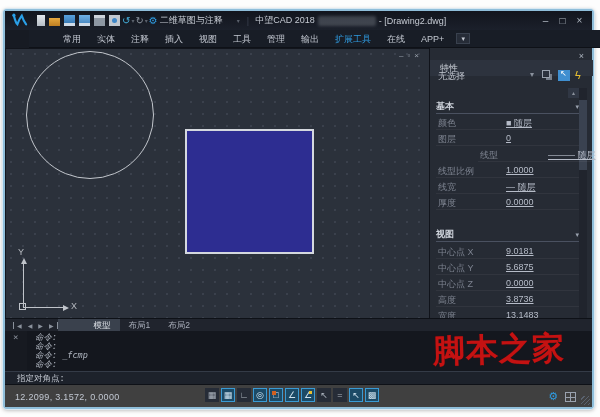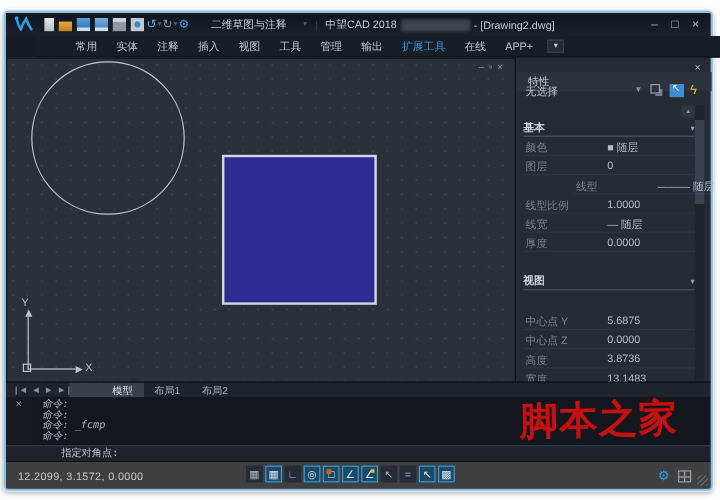--- a/index.html
+++ b/index.html
@@ -17,21 +17,21 @@
   .qa-ico { width:11px; height:11px; margin:0 2px; display:inline-block; position:relative; }
   .ic-new { background:linear-gradient(#e4e8ed,#b6bdc6); width:8px; }
   .ic-open{ background:linear-gradient(#e8a93e,#c07f22); height:8px; margin-top:3px; }
   .ic-save{ background:linear-gradient(#58a0dc,#2f6ea8); box-shadow:inset 0 -3px 0 #cfdbe8; }
   .ic-saveas{ background:linear-gradient(#6fb0e4,#3f7eb8); box-shadow:inset 0 -3px 0 #cfdbe8; }
   .ic-print{ background:linear-gradient(#cdd3da 0 3px,#8e98a4 3px); }
   .ic-preview{ background:#c2c8d0; }
   .ic-preview::after{ content:""; position:absolute; left:3px; top:3px; width:5px; height:5px; border-radius:50%; background:#3f87c8; }
   .txt-ico { font-size:10px; line-height:11px; width:auto; color:#8a919c; }
   .sep-dot { color:#5a616c; font-size:6px; margin:0 1px; }
-  #ws-label { margin-left:18px; color:#c8cdd5; }
+  #ws-label { margin-left:2px; color:#c8cdd5; }
   #title-blur { width:58px; height:10px; margin:0 3px; border-radius:2px;
                 background:rgba(170,176,186,.28); filter:blur(1.5px); }
   .winctl { width:17px; text-align:center; color:#aeb6c0; font-size:10px; cursor:default; }
   .vsep { color:#3a4250; margin:0 6px; }
 
   
   #menubar { position:absolute; left:0; top:19px; width:587px; height:18px;
              background:#181d26; display:flex; align-items:center; font-size:9px;
              color:#c3c8d1; border-bottom:1px solid #0e1117;margin-left:24px; }
   .menu-item { padding:0 8px; line-height:18px; }
@@ -74,21 +74,21 @@
   #scroll-up { position:absolute; left:138px; top:40px; width:11px; height:10px; background:#303744;
                color:#8a919c; font-size:6px; text-align:center; line-height:10px; }
   #scrollbar { position:absolute; left:149px; top:40px; width:8px; height:230px; background:#20242d; }
   #scroll-thumb { position:absolute; left:0; top:12px; width:8px; height:70px; background:#3a4250; }
   #scroll-down { position:absolute; left:149px; top:292px; width:8px; color:#8a919c; font-size:6px; text-align:center; }
   .section-hd { position:absolute; left:6px; width:143px; height:14px; color:#cfd4dc;
                 border-bottom:1px solid #4a5160;font-weight:bold; }
   .section-arrow { position:absolute; right:0; top:3px; font-size:7px; color:#9aa2ae; }
   .prow { position:absolute; left:6px; width:143px; height:16px; border-bottom:1px solid rgba(255,255,255,.05); }
   .plabel { position:absolute; left:2px; top:3px; color:#7d8390; }
-  .pvalue { position:absolute; left:70px; top:3px; color:#b6bcc8; }
+  .pvalue { position:absolute; left:70px; top:3px; color:#b6bcc8;text-decoration:underline; }
 
   
   #watermark { position:absolute; left:428px; top:317px; width:160px; z-index:50; pointer-events:none; }
   #wm-title { font-family:"DejaVu Serif","Liberation Serif",serif; font-weight:bold;
               font-size:32px; color:#c41212; letter-spacing:1px; transform:rotate(-1.5deg);
               text-shadow:0 0 1px #7a0c0c; white-space:nowrap; }
   #wm-url { font-family:"DejaVu Sans Mono","Liberation Mono",monospace; font-weight:bold;
             font-size:12px; color:#cc1010; margin-left:18px; margin-top:1px; letter-spacing:1px;
             text-shadow:-1px 0 #e8e8e8, 0 1px #e8e8e8, 1px 0 #e8e8e8, 0 -1px #e8e8e8; }
 
@@ -103,21 +103,21 @@
   .tab.active { background:#3a414d; color:#dde1e7;padding-left:36px; }
 
   
   #cmdhist { position:absolute; left:0; top:320px; width:587px; height:40px; background:#14171e;
              font-family:"DejaVu Sans Mono","Liberation Mono",monospace; font-size:8.5px; color:#b0b6c0; }
   #cmd-gutter { position:absolute; left:0; top:0; width:22px; height:40px; background:#171a21; }
   #cmd-close { position:absolute; left:8px; top:1px; color:#8a919c; font-size:9px; }
   .cmd-line { position:absolute; left:30px; height:9px; line-height:9px; white-space:pre;font-style:italic; }
   #cmdprompt { position:absolute; left:0; top:360px; width:587px; height:13px; background:#1d222b;
              border-top:1px solid #343b47; font-family:"DejaVu Sans Mono","Liberation Mono",monospace;
-             font-size:8.5px; color:#c3c8d1; line-height:13px; padding-left:46px; }
+             font-size:8.5px; color:#c3c8d1; line-height:13px; padding-left:12px; }
 
   
   #statusbar { position:absolute; left:0; top:373px; width:587px; height:23px; background:#404040;
                border-top:1px solid #0e1117; }
   #coords { position:absolute; left:10px; top:7px; font-size:9px; color:#c2c8d2; letter-spacing:.3px; }
   #toggles { position:absolute; left:200px; top:3px; display:flex; }
   .tg { width:14px; height:14px; margin-right:2px; background:#262c37; color:#aeb6c0;
         font-size:9px; text-align:center; line-height:14px; position:relative; }
   .tg.active { background:#1c4a66; border:1px solid #3a9ad4; line-height:12px; color:#cfe2ef; }
   .tg .corner { position:absolute; left:2px; top:2px; width:4px; height:4px; background:#d06020; }
@@ -239,20 +239,24 @@
           </div>
       <div class="prow" style="top:146px;">
             <span class="plabel">厚度</span>
             <span class="pvalue">0.0000</span>
           </div>
 
       <div class="section-hd" style="top:180px;">
         <span>视图</span>
         <span class="section-arrow">▾</span>
       </div>
+      <div class="prow" style="top:195px;">
+            <span class="plabel">中心点 X</span>
+            <span class="pvalue">9.0181</span>
+          </div>
       <div class="prow" style="top:211px;">
             <span class="plabel">中心点 Y</span>
             <span class="pvalue">5.6875</span>
           </div>
       <div class="prow" style="top:227px;">
             <span class="plabel">中心点 Z</span>
             <span class="pvalue">0.0000</span>
           </div>
       <div class="prow" style="top:243px;">
             <span class="plabel">高度</span>

